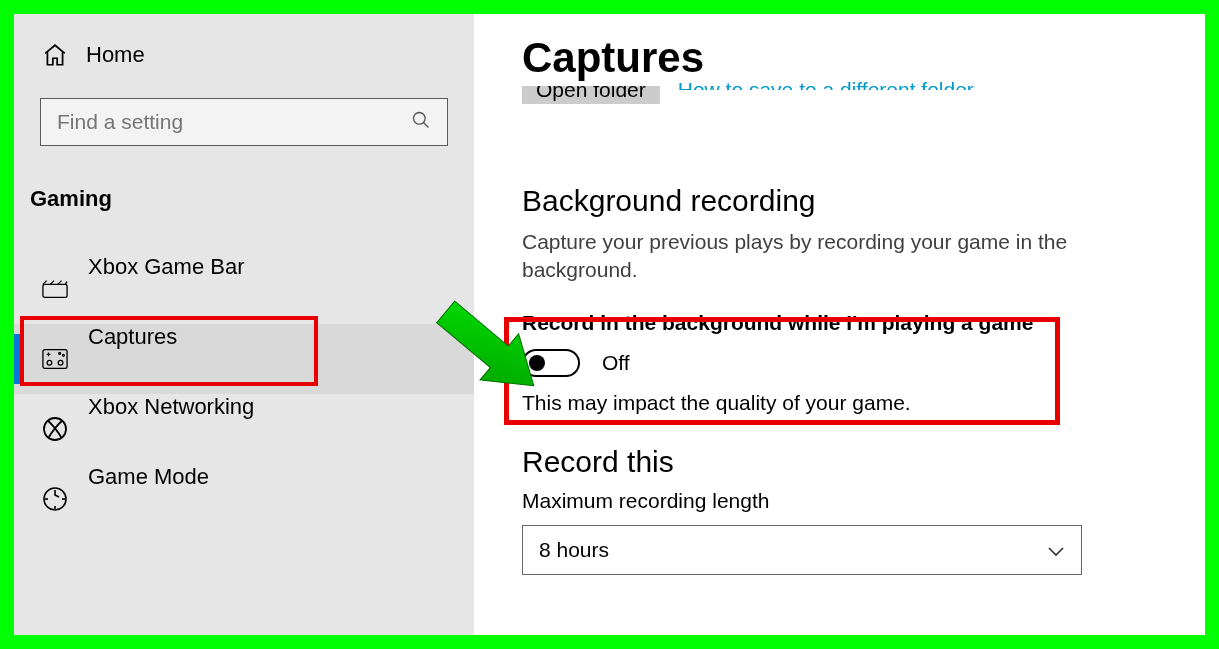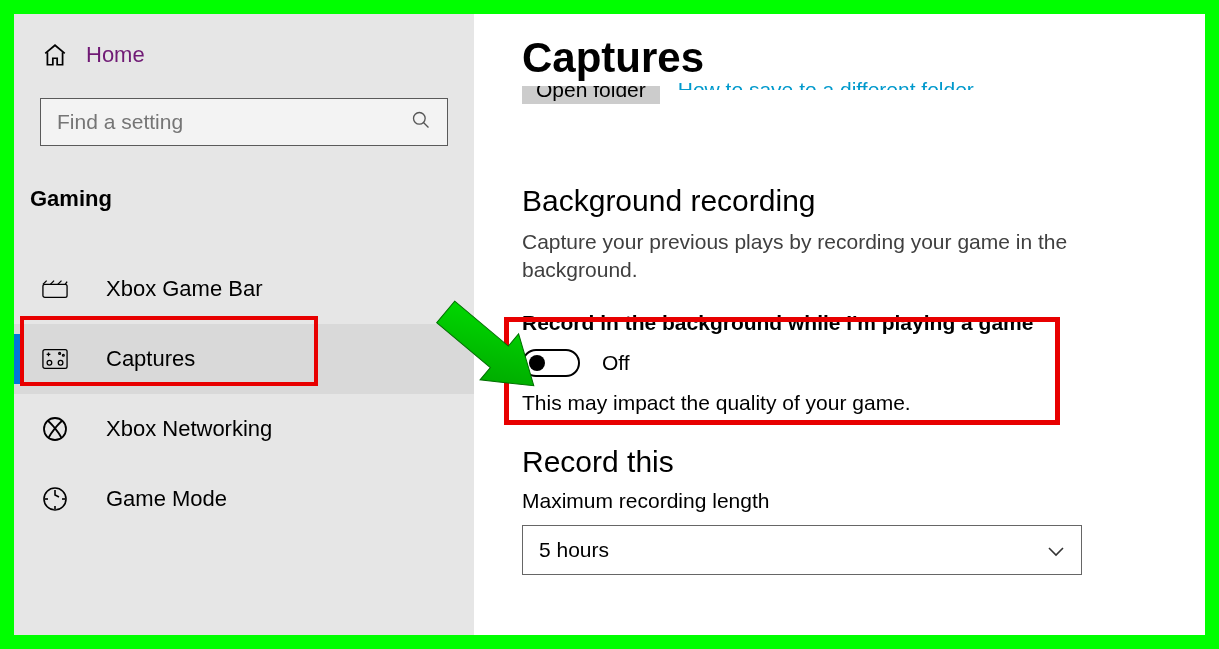--- a/index.html
+++ b/index.html
@@ -23,21 +23,21 @@
     position: relative;
   }
   .home-row {
     display: flex;
     align-items: center;
     padding-left: 28px;
     margin-bottom: 30px;
     cursor: pointer;
   }
   .home-row .icon { width: 30px; display: flex; }
-  .home-row span.label { font-size: 22px; color: #701a75; margin-left: 14px; }
+  .home-row span.label { font-size: 22px; color: #000000; margin-left: 14px; }
   .search-box {
     margin: 0 26px 40px 26px;
     height: 48px;
     border: 1px solid #5a5a5a;
     background: #f3f3f3;
     display: flex;
     align-items: center;
     padding: 0 16px;
     justify-content: space-between;
   }
@@ -51,25 +51,23 @@
   }
   .category-title {
     font-size: 22px;
     font-weight: 600;
     padding-left: 16px;
     margin-bottom: 42px;
   }
   .nav-item {
     height: 70px;
     display: flex;
-    align-items: center;
     padding-left: 28px;
     cursor: pointer;
     position: relative;
-    gap: 18px;
   }
   .nav-item .icon { width: 30px; display: flex; align-items: center; justify-content: flex-start;}
   .nav-item .label { font-size: 22px; color: #000; margin-left: 16px; }
   .nav-item.selected {
     background: #d9d9d9;
   }
   .nav-item.selected::before {
     content: "";
     position: absolute;
     left: 0; top: 10px; bottom: 10px;
@@ -301,21 +299,21 @@
         <div class="toggle-state">Off</div>
       </div>
     </div>
 
     <div class="impact-note">This may impact the quality of your game.</div>
 
     <div class="section-heading">Record this</div>
     <div class="sub-desc">Maximum recording length</div>
 
     <div class="dropdown">
-      <span>5 hours</span>
+      <span>8 hours</span>
       <span>
         <svg width="18" height="12" viewBox="0 0 18 12" fill="none" stroke="#333" stroke-width="1.6">
           <polyline points="2,3 9,10 16,3"></polyline>
         </svg>
       </span>
     </div>
 
     <div class="main-highlight" style="left:30px; top:303px; width:556px; height:108px;"></div>
 
     <svg class="arrow-svg" style="left:-70px; top:260px;" width="160" height="140" viewBox="0 0 160 140">

